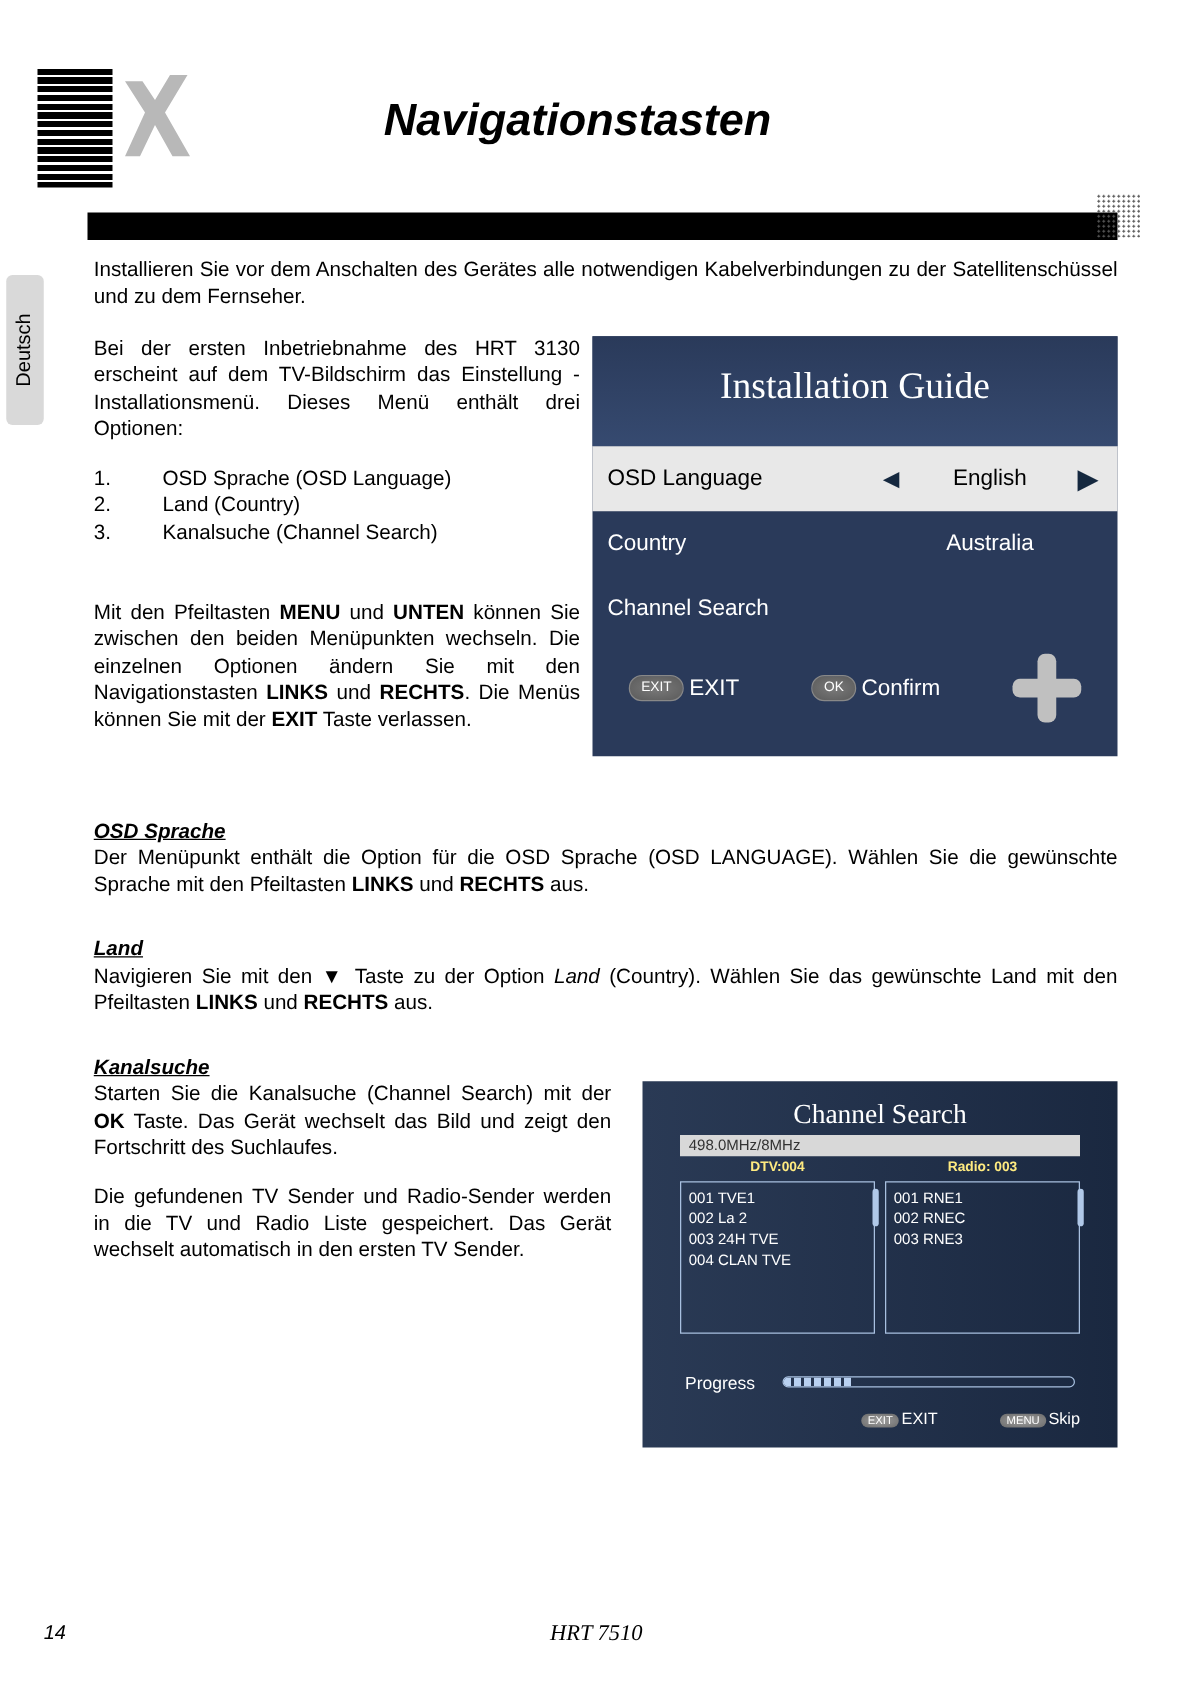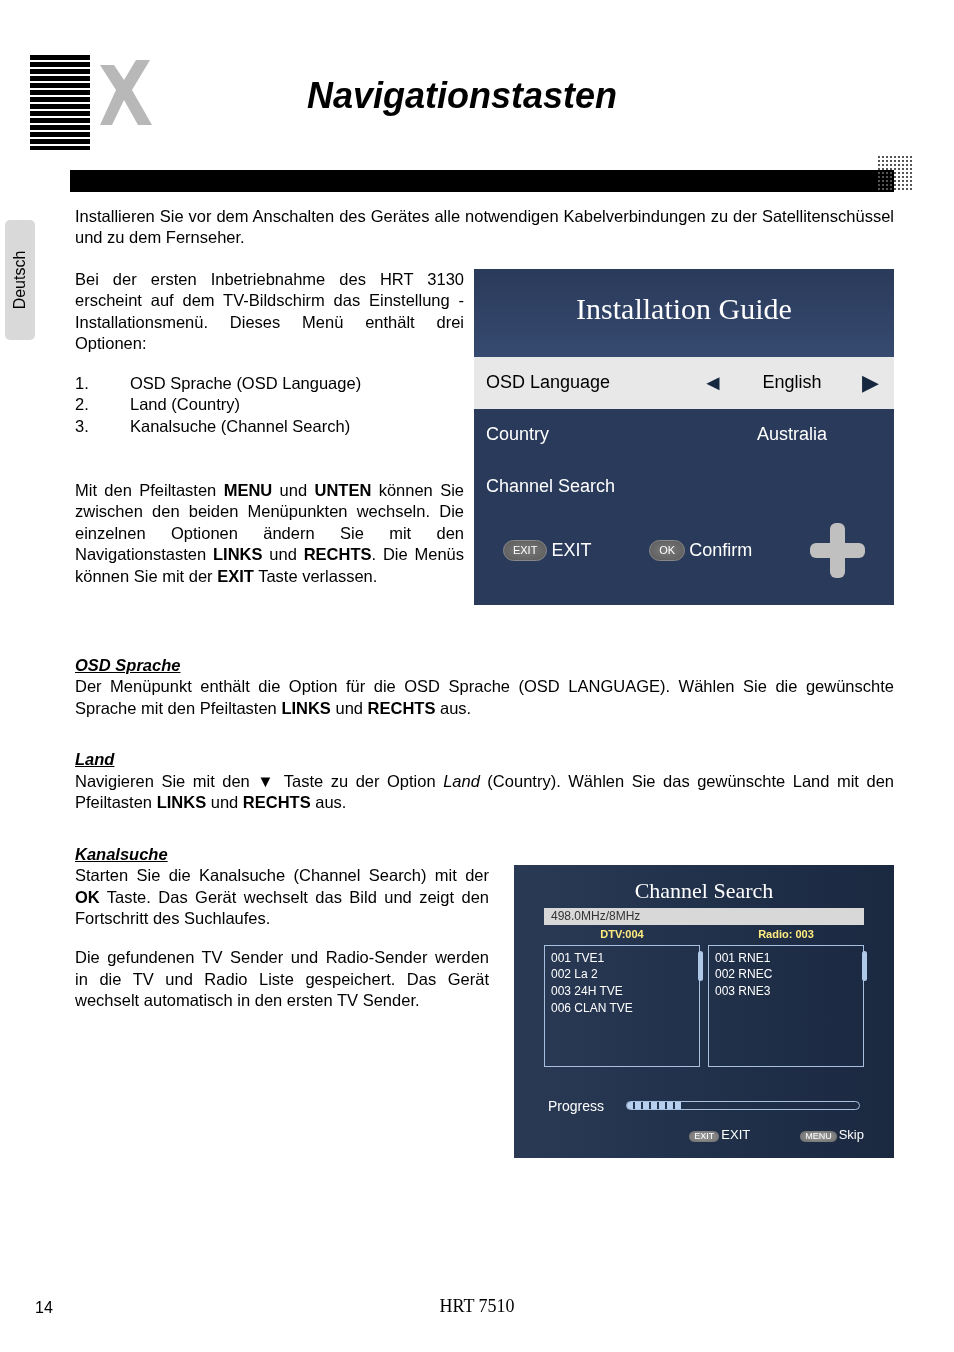--- a/index.html
+++ b/index.html
@@ -269,24 +269,25 @@
     font-size: 9px;
     background: radial-gradient(#a0a0a0, #6a6a6a);
     margin-right: 2px;
   }
   .footer {
     position: absolute;
     bottom: 35px;
     left: 0;
     right: 0;
     display: flex;
-    align-items: flex-end;
+    align-items: center;
     justify-content: center;
     font-family: "Times New Roman", serif;
     font-size: 18px;
+    font-style: italic;
   }
   .page-num {
     position: absolute;
     left: 35px;
     font-family: Arial, sans-serif;
     font-size: 16px;
   }
 </style>
 </head>
 <body>
@@ -380,21 +381,21 @@
     <div class="search-box">
       <div class="search-title">Channel Search</div>
       <div class="search-freq">498.0MHz/8MHz</div>
       <div class="search-cols">
         <div class="search-col">
           <div class="search-col-h">DTV:004</div>
           <div class="search-list">
             <div>001 TVE1</div>
             <div>002 La 2</div>
             <div>003 24H TVE</div>
-            <div>006 CLAN TVE</div>
+            <div>004 CLAN TVE</div>
           </div>
         </div>
         <div class="search-col">
           <div class="search-col-h">Radio: 003</div>
           <div class="search-list">
             <div>001 RNE1</div>
             <div>002 RNEC</div>
             <div>003 RNE3</div>
           </div>
         </div>

